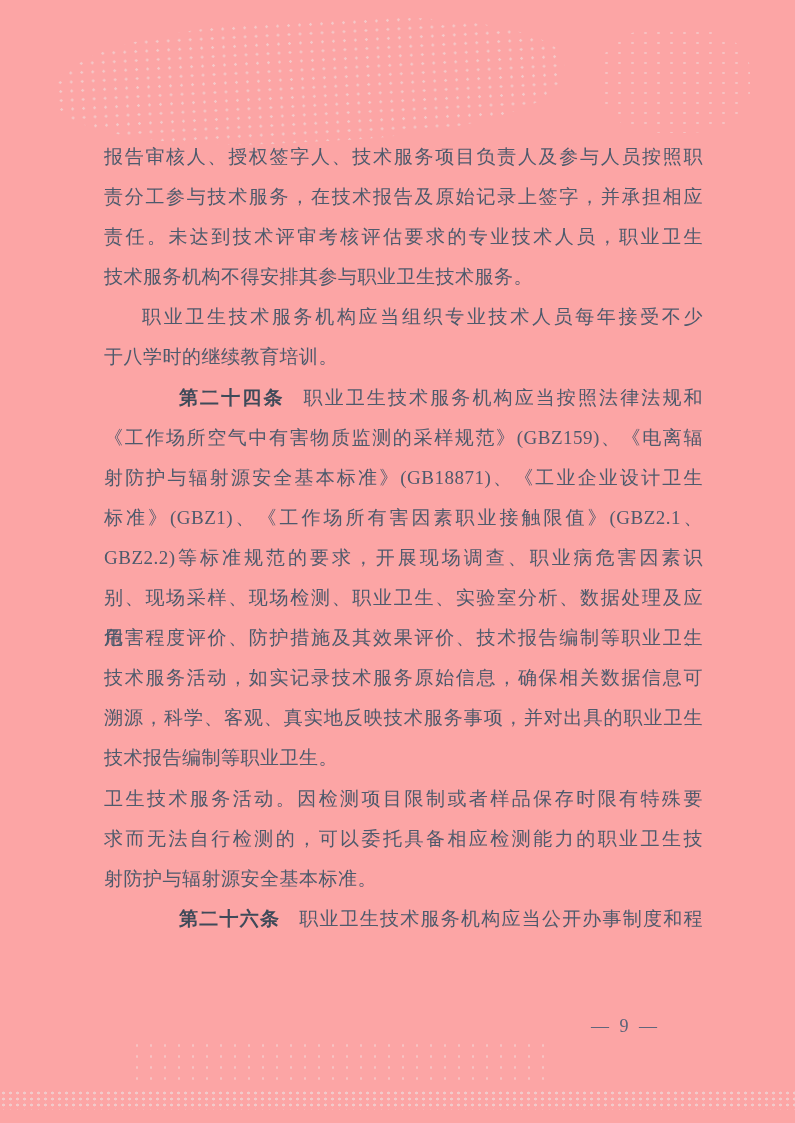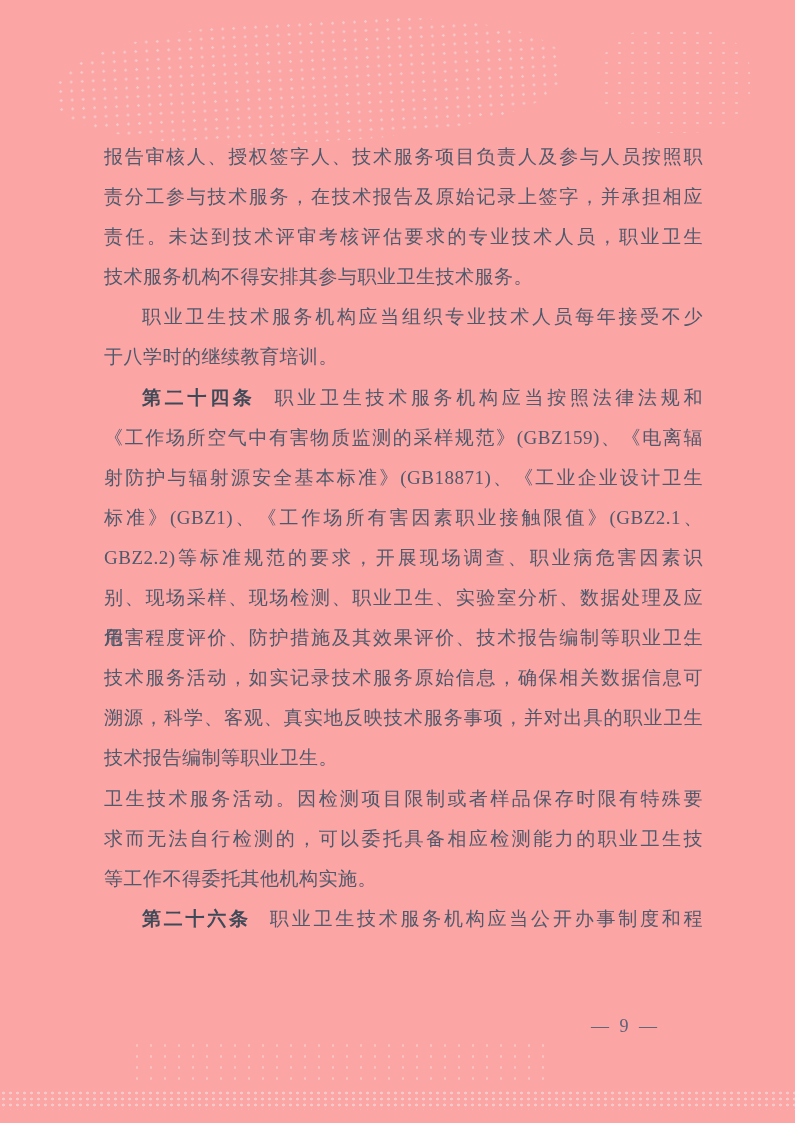--- a/index.html
+++ b/index.html
@@ -59,20 +59,21 @@
     text-align-last:left;
   }
   .ind {            
     text-indent:2em;
   }
   .lead {           
     font-family:"Liberation Sans","DejaVu Sans",sans-serif;
     font-weight:700;
     color:#3f4a59;
     margin-right:1em;
+    margin-left:37px;
   }
   .pagenum {
     position:absolute;
     top:1013px; left:591px;
     width:90px;
     font-size:18px;
     line-height:26px;
     color:#59637a;
     letter-spacing:3px;
     white-space:nowrap;
@@ -102,21 +103,21 @@
     <div class="line">射防护与辐射源安全基本标准》(GB18871)、《工业企业设计卫生</div>
     <div class="line">标准》(GBZ1)、《工作场所有害因素职业接触限值》(GBZ2.1、</div>
     <div class="line">GBZ2.2)等标准规范的要求，开展现场调查、职业病危害因素识</div>
     <div class="line">别、现场采样、现场检测、职业卫生、实验室分析、数据处理及应用、</div>
     <div class="line">危害程度评价、防护措施及其效果评价、技术报告编制等职业卫生</div>
     <div class="line">技术服务活动，如实记录技术服务原始信息，确保相关数据信息可</div>
     <div class="line">溯源，科学、客观、真实地反映技术服务事项，并对出具的职业卫生</div>
     <div class="line end">技术报告编制等职业卫生。</div>
     <div class="line">卫生技术服务活动。因检测项目限制或者样品保存时限有特殊要</div>
     <div class="line">求而无法自行检测的，可以委托具备相应检测能力的职业卫生技</div>
-    <div class="line end">等工作不得委托其他机构实施。</div>
+    <div class="line end">射防护与辐射源安全基本标准。</div>
     <div class="line ind">
       <b class="lead">第二十六条</b><span>职业卫生技术服务机构应当公开办事制度和程</span>
     </div>
   </div>
 
   <div class="pagenum">— 9 —</div>
 
 </div>
 
 </body></html>

